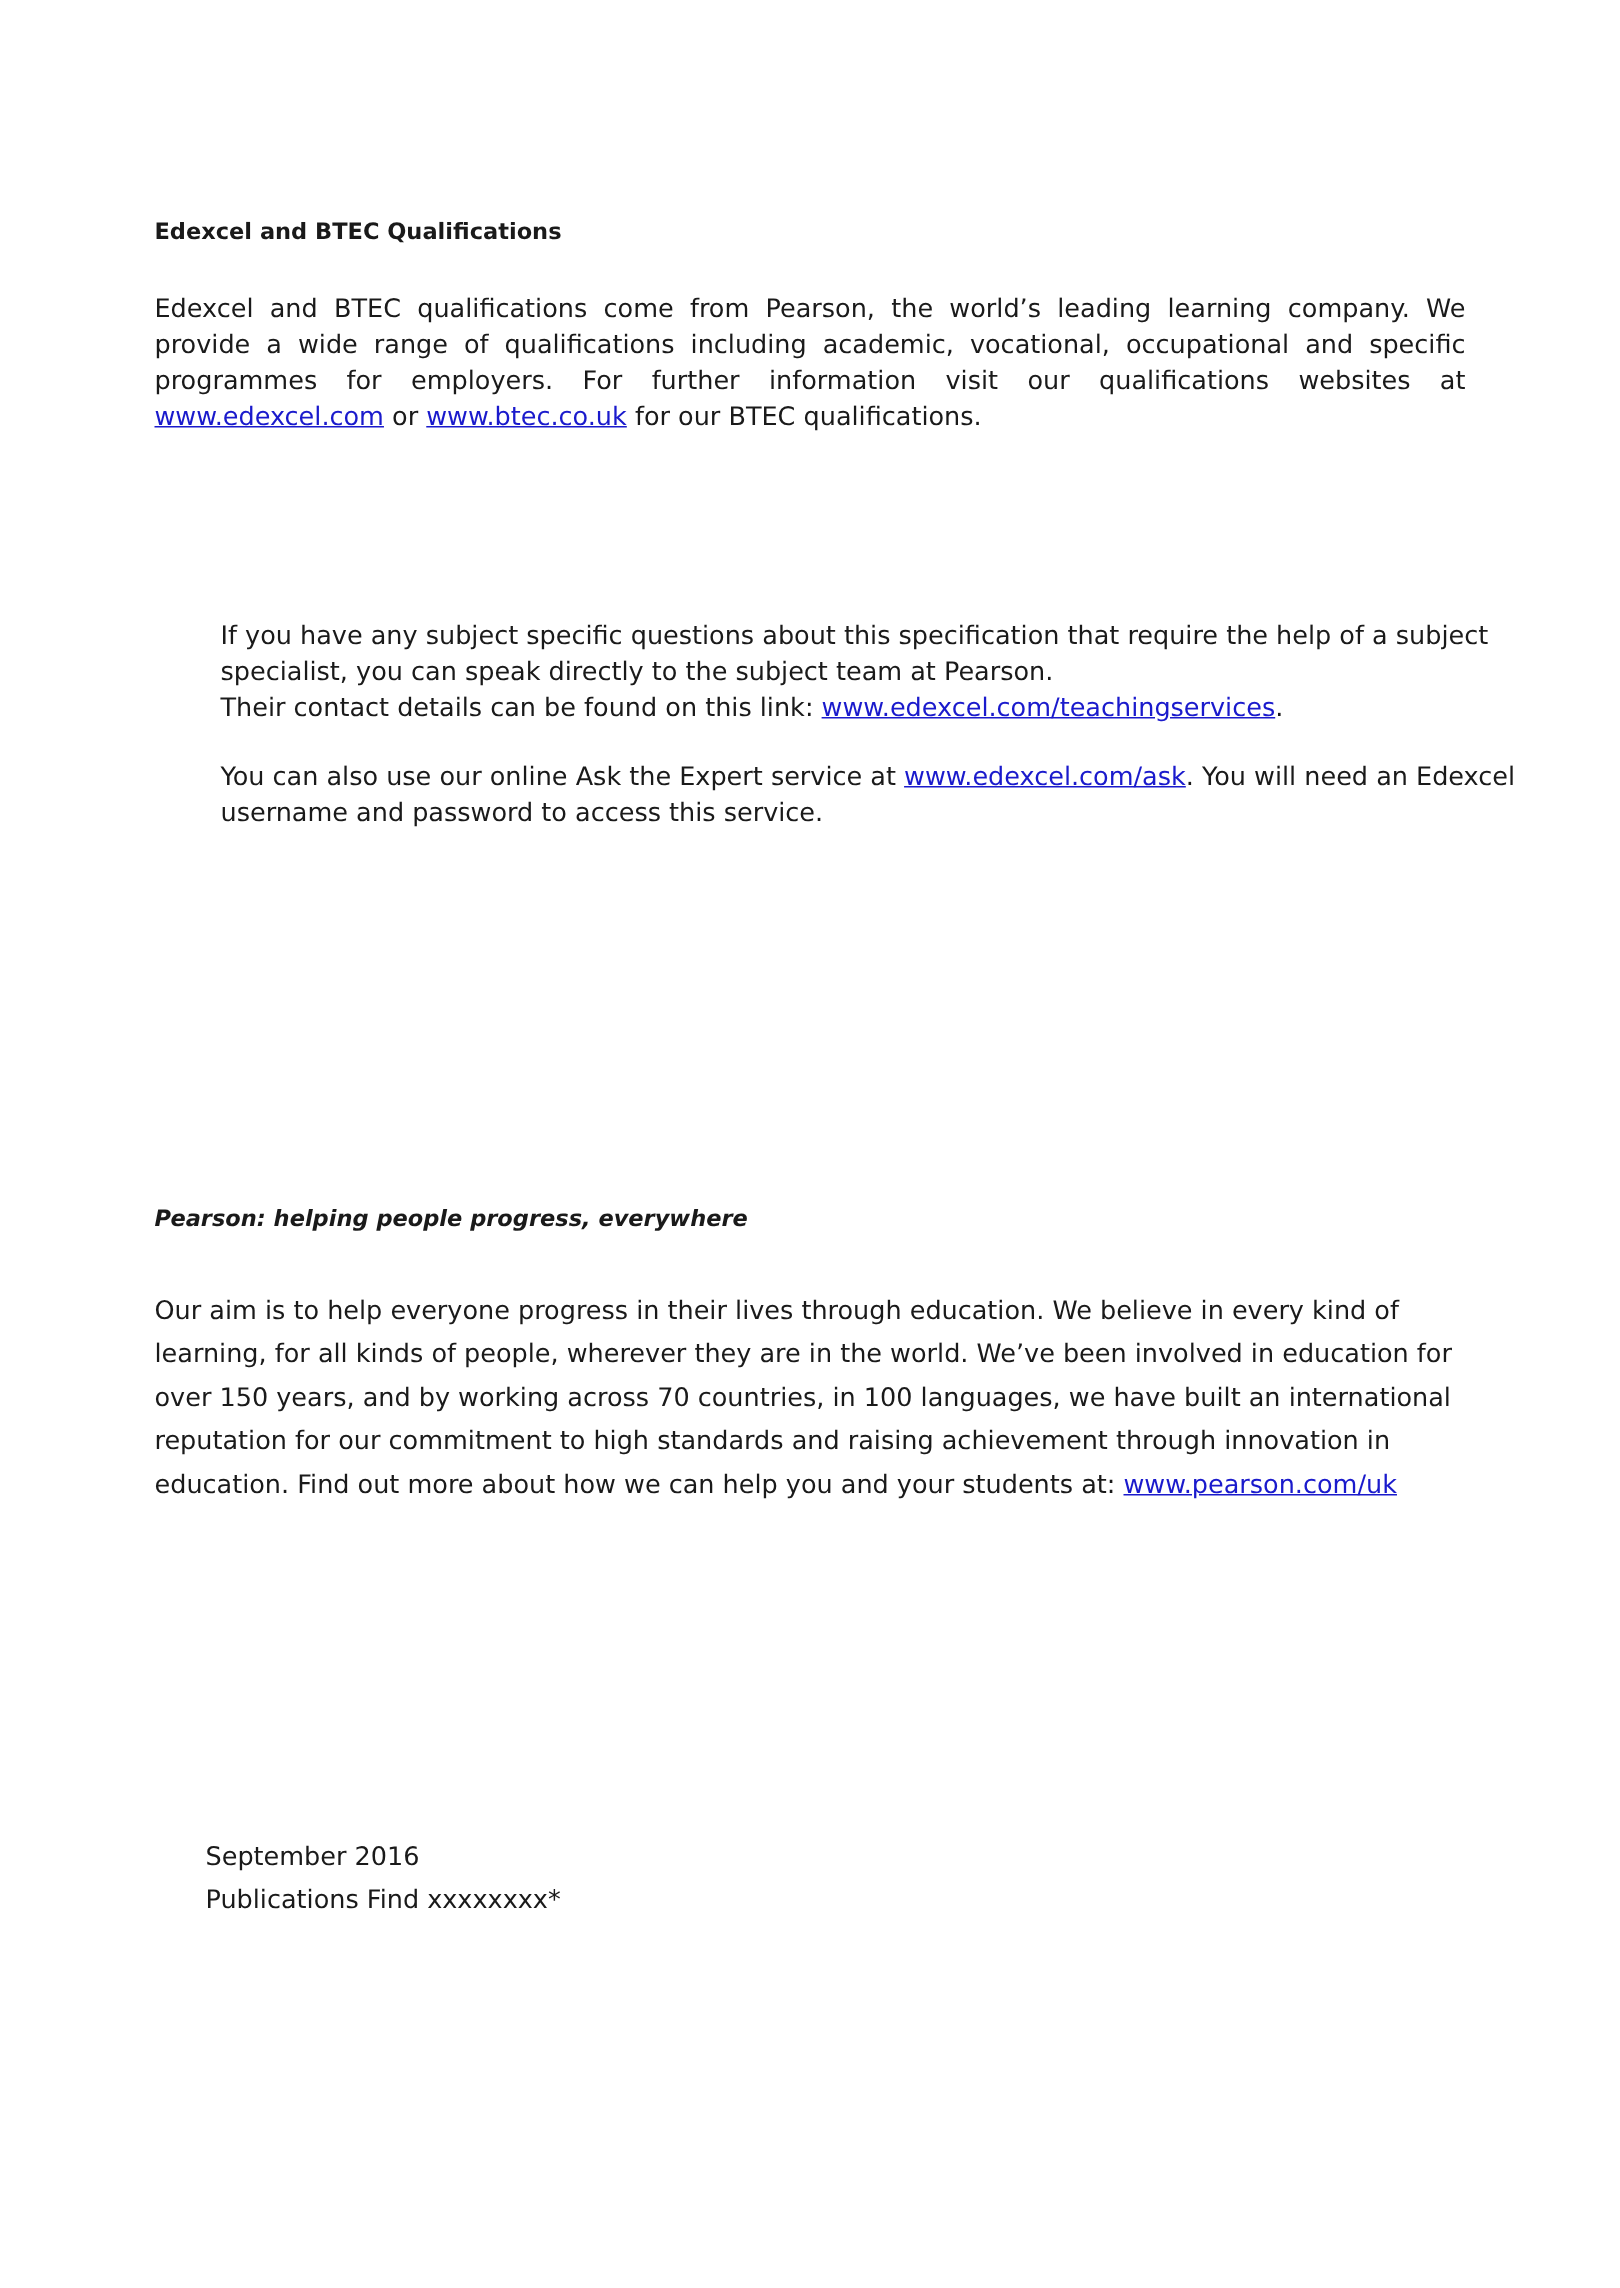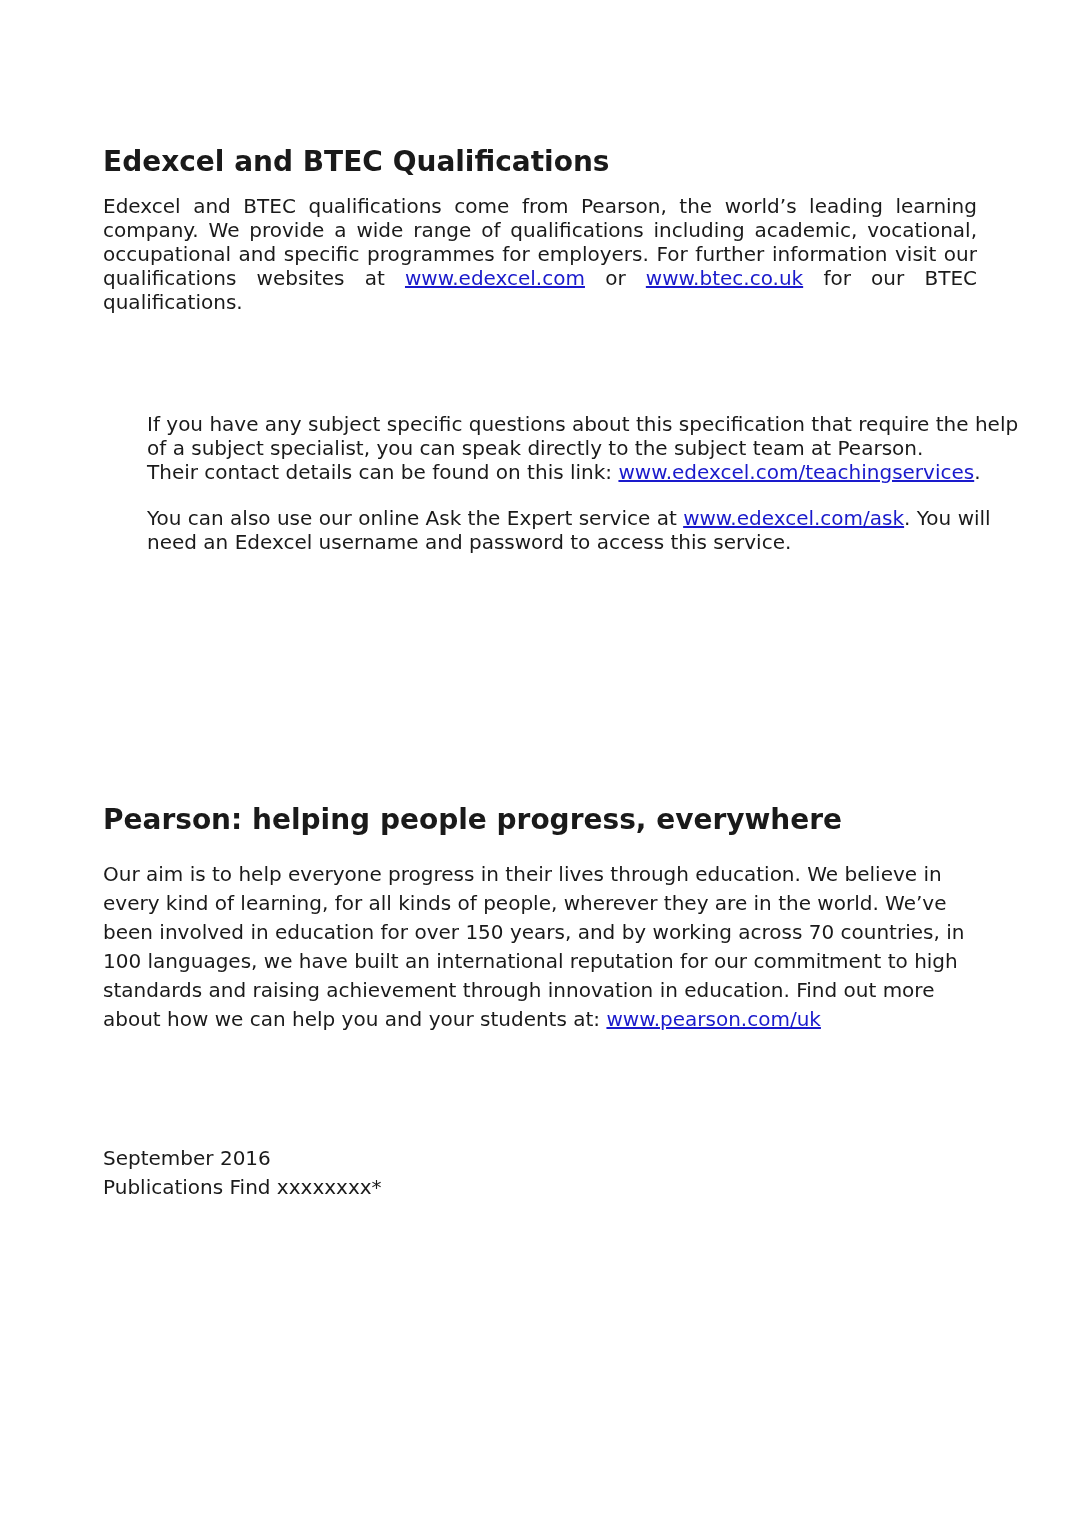--- a/index.html
+++ b/index.html
@@ -1,19 +1,19 @@
 <!DOCTYPE html>
 <html><head>
 <meta charset="utf-8">
 <style>
   html, body { margin: 0; padding: 0; background: #ffffff; }
   body { width: 1080px; height: 1525px; position: relative; overflow: hidden;
          font-family: "DejaVu Sans", "Liberation Sans", sans-serif; color: #1a1a1a; }
-  .block { position: absolute; left: 103px; width: 874px; font-size: 20px; }
-  .h { font-weight: bold; font-size: 28px; }
+  .block { position: absolute; left: 103px; width: 874px; font-size: 17px; }
+  .h { font-weight: bold; font-size: 15px; }
   .just { text-align: justify; line-height: 24px; }
   .just .last { text-align-last: left; }
   a { color: #1a1acc; text-decoration: underline; }
   .p2 { line-height: 24px; margin-left: 44px; }
   .p4 { line-height: 29px; }
   .foot { line-height: 29px; }
 </style>
 </head>
 <body>
 
@@ -25,22 +25,22 @@
 
 <div class="block p2" style="top:412px;">
   <div style="width:880px;">If you have any subject specific questions about this specification that require the help of a subject specialist, you can speak directly to the subject team at Pearson.</div>
   <div><span>Their contact details can be found on this link: </span><a href="#">www.edexcel.com/teachingservices</a><span>.</span></div>
 </div>
 
 <div class="block p2" style="top:506px; width:870px;">
   <span>You can also use our online Ask the Expert service at </span><a href="#">www.edexcel.com/ask</a><span>. You will need an Edexcel username and password to access this service.</span>
 </div>
 
-<div class="block h" style="top:803px;">Pearson: helping people progress, everywhere</div>
+<div class="block h" style="top:803px;font-style:italic;">Pearson: helping people progress, everywhere</div>
 
 <div class="block p4" style="top:860px; width:872px;">
   <span>Our aim is to help everyone progress in their lives through education. We believe in every kind of learning, for all kinds of people, wherever they are in the world. We’ve been involved in education for over 150 years, and by working across 70 countries, in 100 languages, we have built an international reputation for our commitment to high standards and raising achievement through innovation in education. Find out more about how we can help you and your students at: </span><a href="#">www.pearson.com/uk</a>
 </div>
 
-<div class="block foot" style="top:1144px;">
+<div class="block foot" style="top:1224px;margin-left:34px;">
   <div>September 2016</div>
   <div>Publications Find xxxxxxxx*</div>
 </div>
 
 </body></html>

